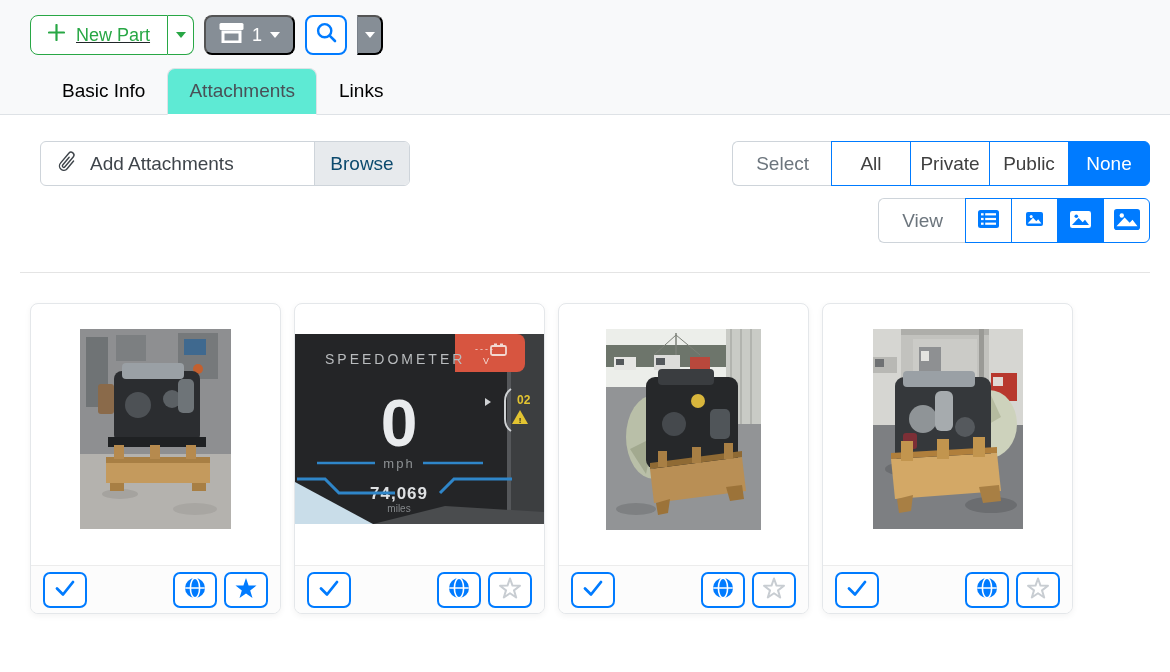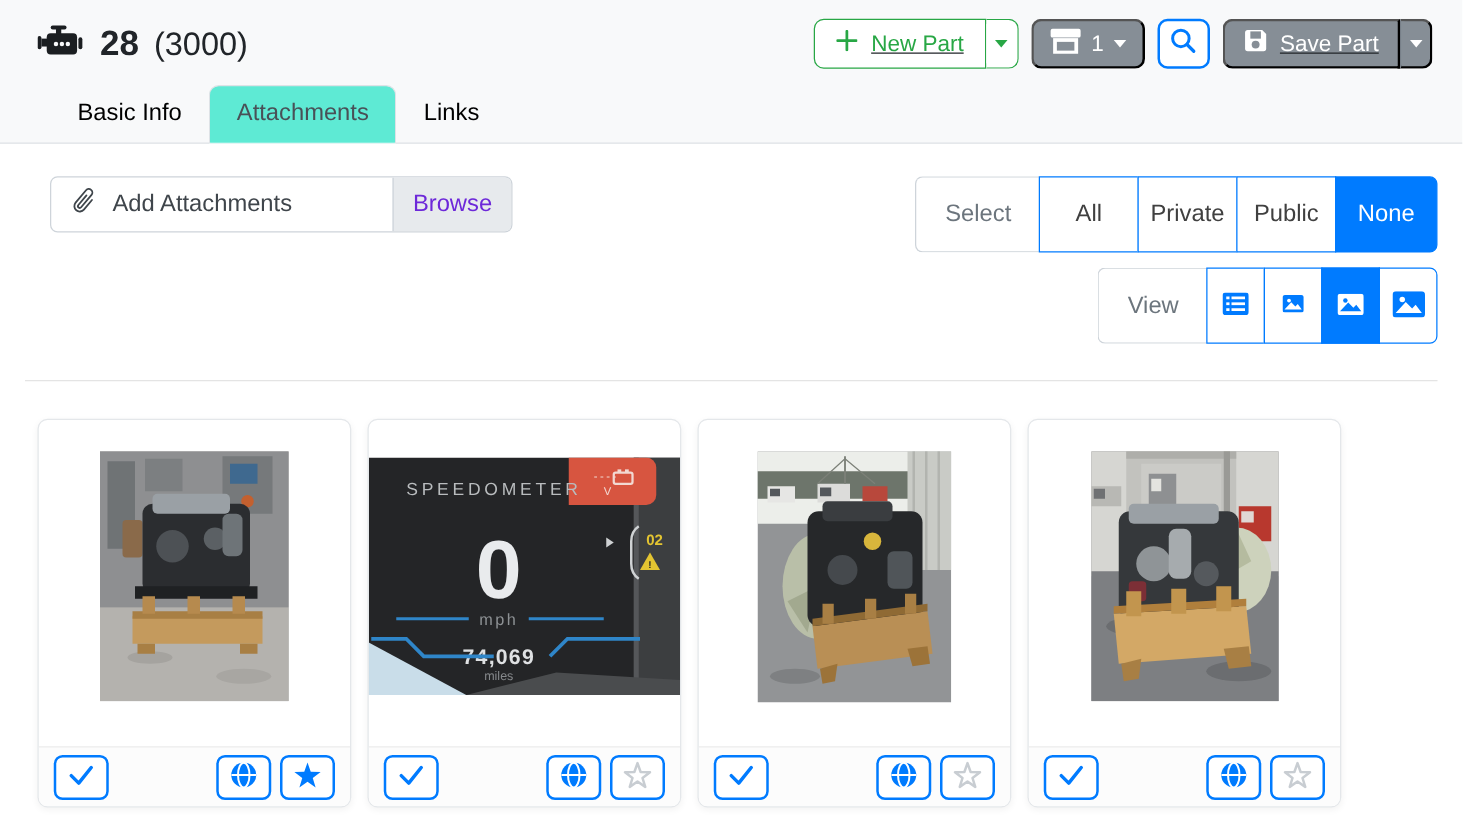--- a/index.html
+++ b/index.html
@@ -26,22 +26,22 @@
   
   .tabs { display:flex; margin-top:12px; padding-left:10px; }
   .tab { padding:11px 21px 12px 21px; font-size:19px; color:#000000; border:1px solid transparent; border-radius:8px 8px 0 0; margin-bottom:-1px; cursor:pointer; }
   .tab.active { background:#5eead4; color:#495057; border-color:#dee2e6 #dee2e6 #fff #dee2e6; }
 
   
   .content { padding:26px 20px 0 20px; }
   .row1 { display:flex; justify-content:space-between; align-items:flex-start;padding-left:20px; }
   .file-input { width:370px; height:45px; background:#fff; border:1px solid #ced4da; border-radius:6px; display:flex; align-items:stretch; overflow:hidden; cursor:pointer; }
   .file-label { flex:1; display:flex; align-items:center; gap:11px; padding:0 15px; font-size:19px; color:#3f454b; }
-  .browse { width:95px; background:#e7eaed; border-left:1px solid #ced4da; display:flex; align-items:center; justify-content:center; font-size:19px; color:#6d28d9; }
-  .group { display:flex; height:61px; }
+  .browse { width:95px; background:#e7eaed; border-left:1px solid #ced4da; display:flex; align-items:center; justify-content:center; font-size:19px; color:#0c4a6e; }
+  .group { display:flex; height:45px; }
   .group-label { padding:0 23px; background:#fff; border:1px solid #ced4da; border-right:none; border-radius:6px 0 0 6px; color:#6c757d; font-size:19px; display:flex; align-items:center; }
   .seg-btn { width:80px; background:#fff; border:1px solid #007bff; margin-left:-1px; color:#404040; font-size:19px; display:flex; align-items:center; justify-content:center; cursor:pointer; }
   .seg-btn.active { background:#007bff; color:#fff; z-index:1; }
   .seg-btn:last-child { border-radius:0 6px 6px 0; width:82px; }
   .row2 { display:flex; justify-content:flex-end; margin-top:12px; }
   .view-btn { width:47px; background:#fff; border:1px solid #007bff; margin-left:-1px; display:flex; align-items:center; justify-content:center; cursor:pointer; }
   .view-btn.active { background:#007bff; z-index:1; }
   .view-btn:last-child { border-radius:0 6px 6px 0; }
   hr.divider { border:none; border-top:1px solid #e4e4e4; margin:29px 0 0 0; }
 
@@ -52,37 +52,20 @@
   .card-img.full { padding-top:30px; }
   .card-footer { height:48px; border-top:1px solid #ececec; background:#fcfcfc; display:flex; align-items:center; justify-content:space-between; padding:0 12px; }
   .icon-btn { width:44px; height:36px; background:#fff; border:2px solid #007bff; border-radius:7px; display:flex; align-items:center; justify-content:center; cursor:pointer; }
   .footer-right { display:flex; gap:7px; }
 </style>
 </head>
 <body>
 
 <div class="header">
   <div class="header-top">
-    <div class="part-title">
-      <span>
-        <svg width="38" height="28" viewBox="0 0 36 26">
-          <rect x="0" y="9" width="3" height="10" rx="1.5" fill="#1b1e21"></rect>
-          <rect x="3" y="11" width="5" height="6" fill="#1b1e21"></rect>
-          <rect x="7" y="7" width="23" height="16" rx="3" fill="#1b1e21"></rect>
-          <rect x="14" y="3" width="4" height="5" fill="#1b1e21"></rect>
-          <rect x="10" y="1" width="12" height="3" rx="1.5" fill="#1b1e21"></rect>
-          <rect x="31" y="10" width="3" height="9" rx="1.5" fill="#1b1e21"></rect>
-          <circle cx="14" cy="15" r="1.7" fill="#f8f9fa"></circle>
-          <circle cx="18.5" cy="15" r="1.7" fill="#f8f9fa"></circle>
-          <circle cx="23" cy="15" r="1.7" fill="#f8f9fa"></circle>
-        </svg>
-      </span>
-      <span class="part-number">28</span>
-      <span class="part-total">(3000)</span>
-    </div>
 
     <div class="actions">
       <span class="split">
         <button class="btn btn-newpart-main">
           <span>
             <svg width="17" height="17" viewBox="0 0 17 17">
                 <path d="M8.5 1v15M1 8.5h15" stroke="#28a745" stroke-width="2.2" stroke-linecap="round"></path>
               </svg>
           </span>
           <span>New Part</span>
@@ -106,30 +89,20 @@
       <button class="btn btn-search">
         <span>
           <svg width="21" height="21" viewBox="0 0 21 21">
             <circle cx="8.7" cy="8.7" r="6.6" fill="none" stroke="#007bff" stroke-width="2.4"></circle>
             <line x1="13.6" y1="13.6" x2="19" y2="19" stroke="#007bff" stroke-width="2.6" stroke-linecap="round"></line>
           </svg>
         </span>
       </button>
 
       <span class="split">
-        <button class="btn btn-save-main">
-          <span>
-            <svg width="19" height="19" viewBox="0 0 18 18">
-              <path d="M1 3 a2 2 0 0 1 2-2 h11 l3 3 v11 a2 2 0 0 1 -2 2 h-12 a2 2 0 0 1 -2-2 z" fill="#fff"></path>
-              <rect x="5" y="2" width="8" height="5.5" fill="#868e96"></rect>
-              <circle cx="9" cy="12" r="3" fill="#868e96"></circle>
-            </svg>
-          </span>
-          <span>Save Part</span>
-        </button>
         <button class="btn btn-save-caret">
           <span class="caret-down white"></span>
         </button>
       </span>
     </div>
   </div>
 
   <div class="tabs">
     <div class="tab">Basic Info</div>
     <div class="tab active">Attachments</div>

